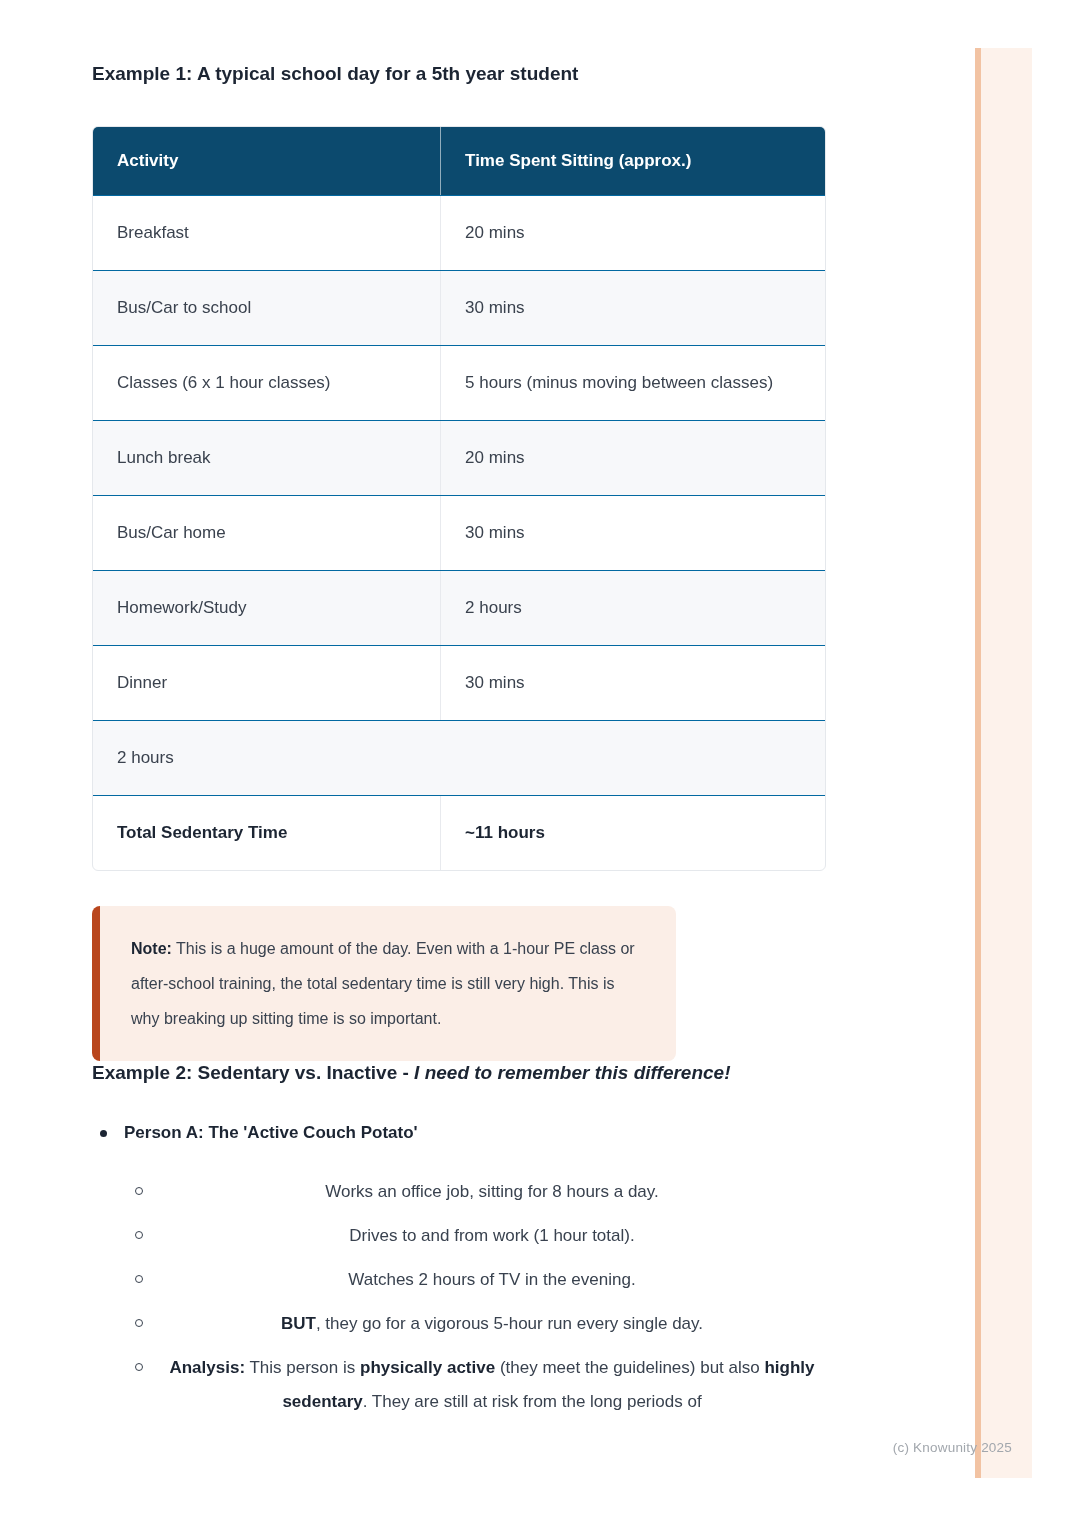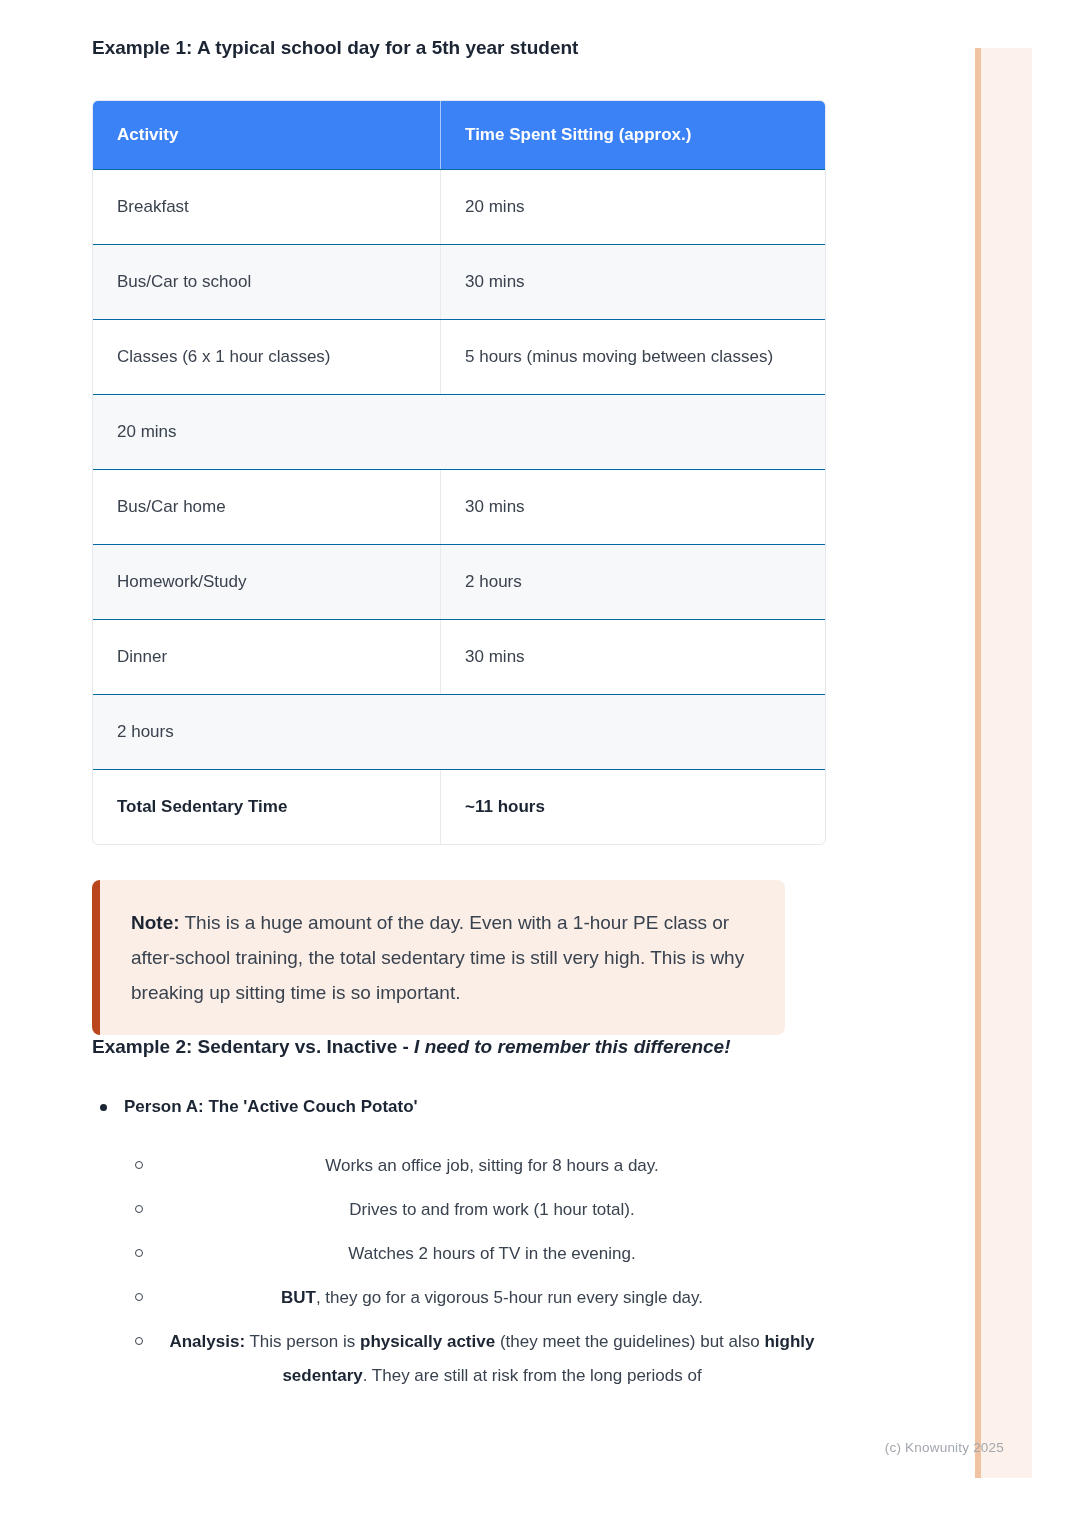--- a/index.html
+++ b/index.html
@@ -2,40 +2,40 @@
 <html><head>
 <meta charset="utf-8">
 <style>
   * { margin:0; padding:0; box-sizing:border-box; }
   html,body { width:1080px; height:1528px; background:#ffffff; overflow:hidden;
     font-family:"Liberation Sans", sans-serif; color:#39424F; position:relative; }
 
   .content { position:absolute; left:92px; top:0; width:734px; }
 
   .h-example { font-size:19px; font-weight:bold; color:#1C2533; line-height:24px; }
-  .h1-pos { margin-top:36px; }
+  .h1-pos { margin-top:62px; }
 
   
   .table { margin-top:40px; width:734px; border:1px solid #E5E8EC; border-radius:6px;
     overflow:hidden; background:#fff; }
   .t-row { display:flex; align-items:stretch; }
   .t-row + .t-row { border-top:1px solid #0369a1; }
   .t-cell { padding:21px 24px; font-size:17px; line-height:32px; color:#3A424E;
     display:flex; align-items:center; }
   .t-cell.c1 { width:349px; border-right:1px solid #E8EAEE; }
   .t-cell.c2 { width:385px; }
-  .t-head { background:#3b82f6; }
+  .t-head { background:#0c4a6e; }
   .t-head .t-cell { color:#ffffff; font-weight:bold; padding-top:18px; padding-bottom:18px; }
   .t-head .t-cell.c1 { border-right:1px solid rgba(255,255,255,0.55); }
   .table > .t-row:nth-child(odd):not(.t-head) { background:#F7F8FA; }
   .t-total .t-cell { font-weight:bold; color:#1C2533; }
 
   
-  .note { margin-top:35px; width:693px; background:#FBEEE7; border-left:8px solid #B9461D;
-    border-radius:8px; padding:25px 32px 25px 31px; font-size:19px; line-height:35px;
+  .note { margin-top:35px; width:584px; background:#FBEEE7; border-left:8px solid #B9461D;
+    border-radius:8px; padding:25px 32px 25px 31px; font-size:16px; line-height:35px;
     color:#39424F; }
   .note b { color:#1C2533; }
 
   
   .h2-pos { }
   .h-example .em { font-style:italic; }
 
   
   .person-li { display:flex; margin-top:36px; }
   .bullet-dot { flex:none; width:7px; height:7px; border-radius:50%; background:#1C2533;
@@ -47,21 +47,21 @@
   .bullet-circle { flex:none; width:8px; height:8px; border:1.5px solid #39424F;
     border-radius:50%; background:#fff; margin:12px 15px 0 43px; }
   .sub-li .txt { font-size:17px; line-height:34px; color:#39424F; width:672px; }
   .sub-li .txt b { color:#1C2533; }
 
   
   .stripe { position:absolute; left:975px; top:48px; width:57px; height:1430px;
     background:#FDF2EB; border-left:6px solid #F2C3A3; }
 
   
-  .footer { position:absolute; top:1440px; right:76px; font-size:13.5px; color:#A2A7AD;
+  .footer { position:absolute; top:1440px; right:68px; font-size:13.5px; color:#A2A7AD;
     z-index:2; letter-spacing:0.2px; }
 </style>
 </head>
 <body>
 
 <div class="stripe"></div>
 
 <div class="content">
 
   <div class="h-example h1-pos">Example 1: A typical school day for a 5th year student</div>
@@ -77,20 +77,21 @@
     </div>
     <div class="t-row">
       <div class="t-cell c1">Bus/Car to school</div>
       <div class="t-cell c2">30 mins</div>
     </div>
     <div class="t-row">
       <div class="t-cell c1">Classes (6 x 1 hour classes)</div>
       <div class="t-cell c2">5 hours (minus moving between classes)</div>
     </div>
     <div class="t-row">
+      <div class="t-cell c1">Lunch break</div>
       <div class="t-cell c2">20 mins</div>
     </div>
     <div class="t-row">
       <div class="t-cell c1">Bus/Car home</div>
       <div class="t-cell c2">30 mins</div>
     </div>
     <div class="t-row">
       <div class="t-cell c1">Homework/Study</div>
       <div class="t-cell c2">2 hours</div>
     </div>

